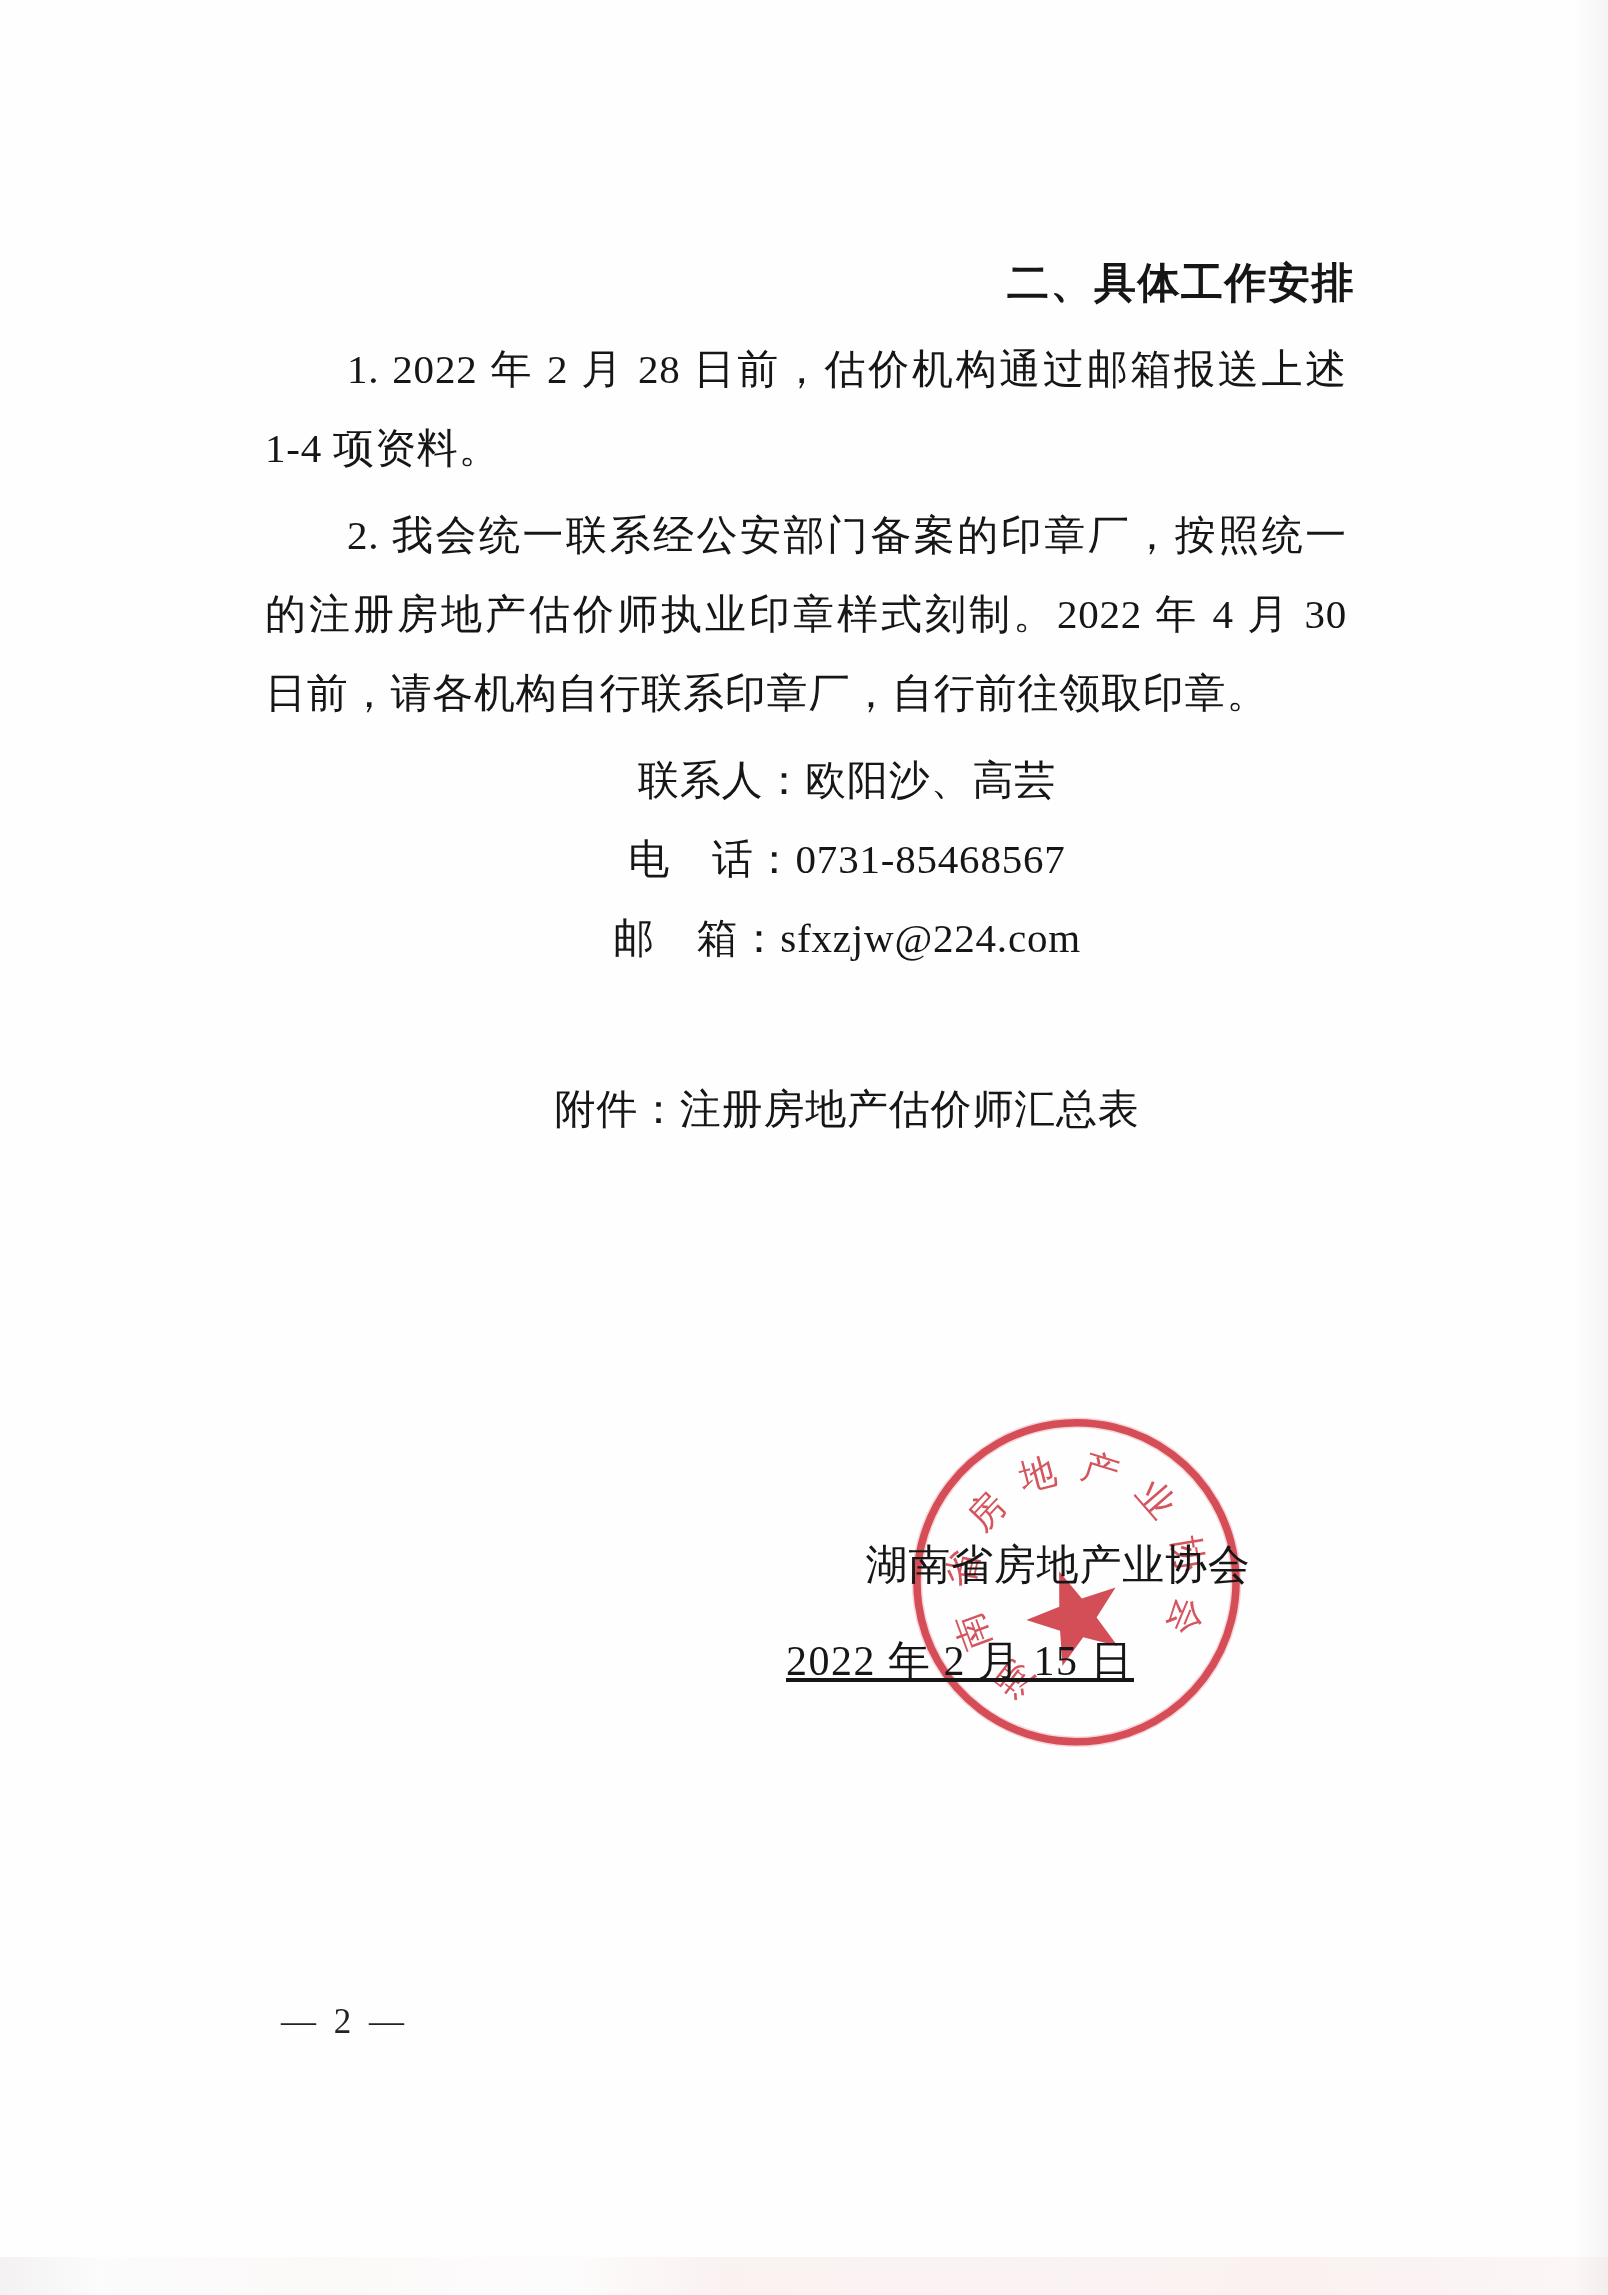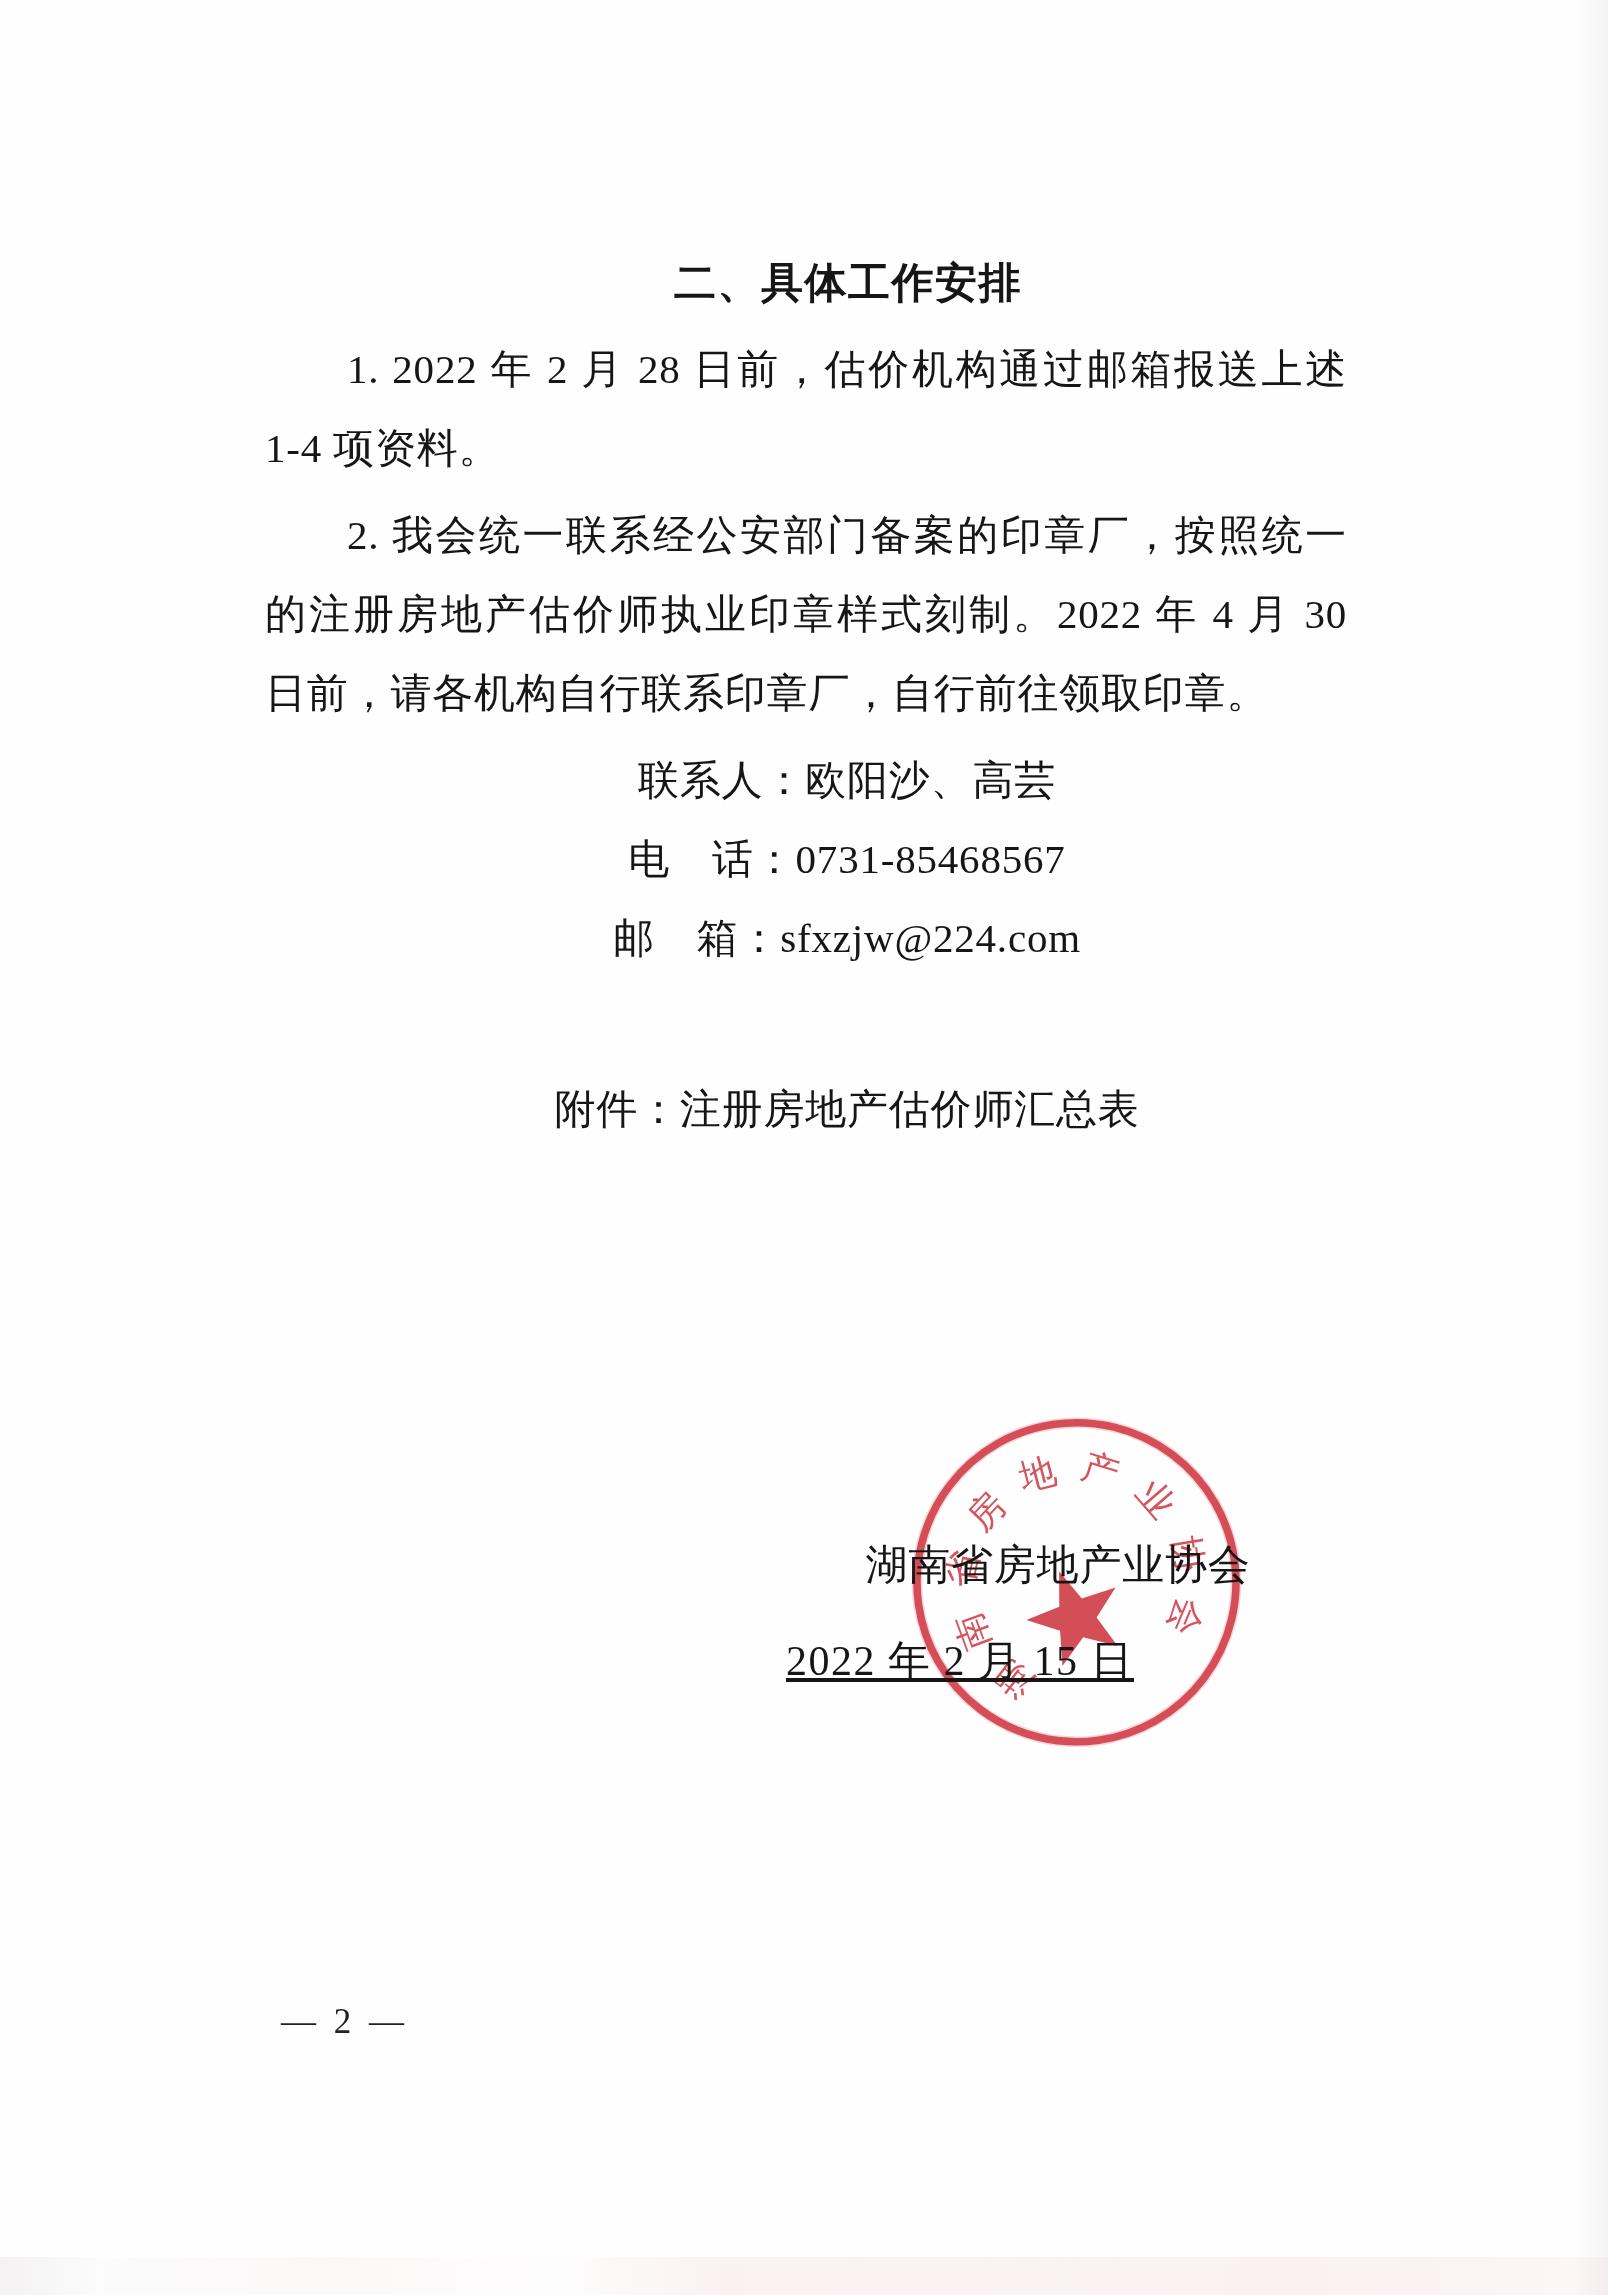--- a/index.html
+++ b/index.html
@@ -42,21 +42,21 @@
     line-height: 79px;
     text-align: justify;
   }
   .section-heading {
     margin: 0;
     font-family: "DejaVu Sans", "Liberation Sans", sans-serif;
     font-weight: bold;
     font-size: 42px;
     line-height: 79px;
     text-indent: 2em;
-    text-align: center;
+    text-align: right;
     letter-spacing: 1.5px;
   }
   .para {
     margin: 8px;
     text-indent: 2em;
     letter-spacing: 0.8px;
   }
   .contact-line {
     margin: 0;
     padding-left: 82px;

